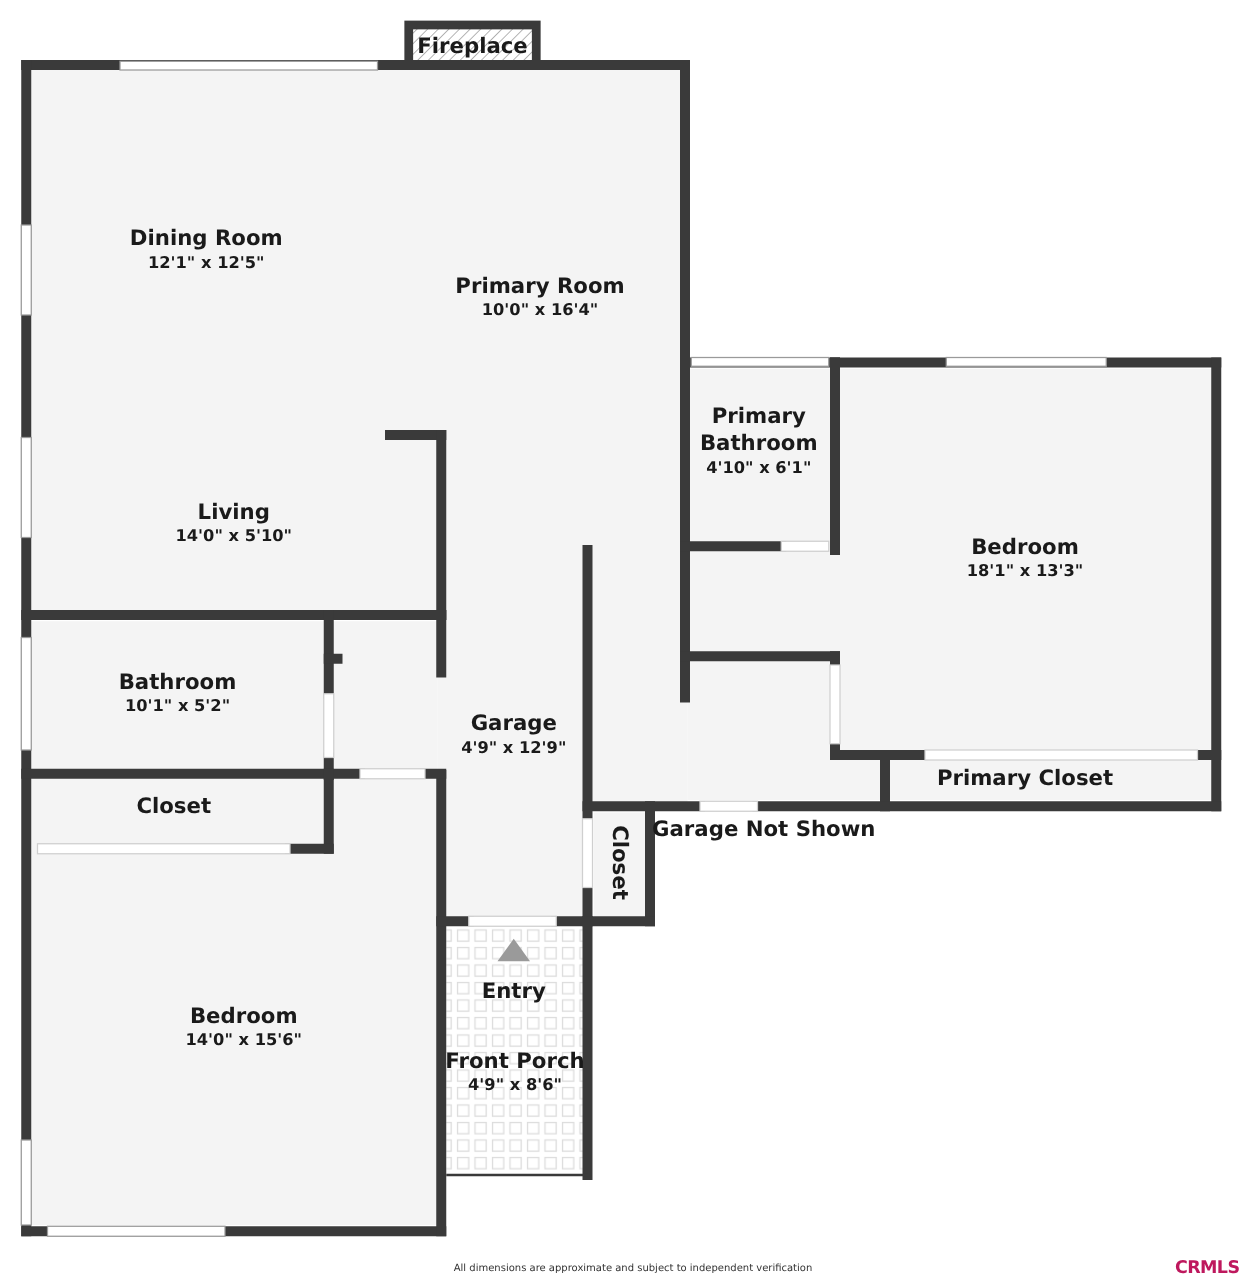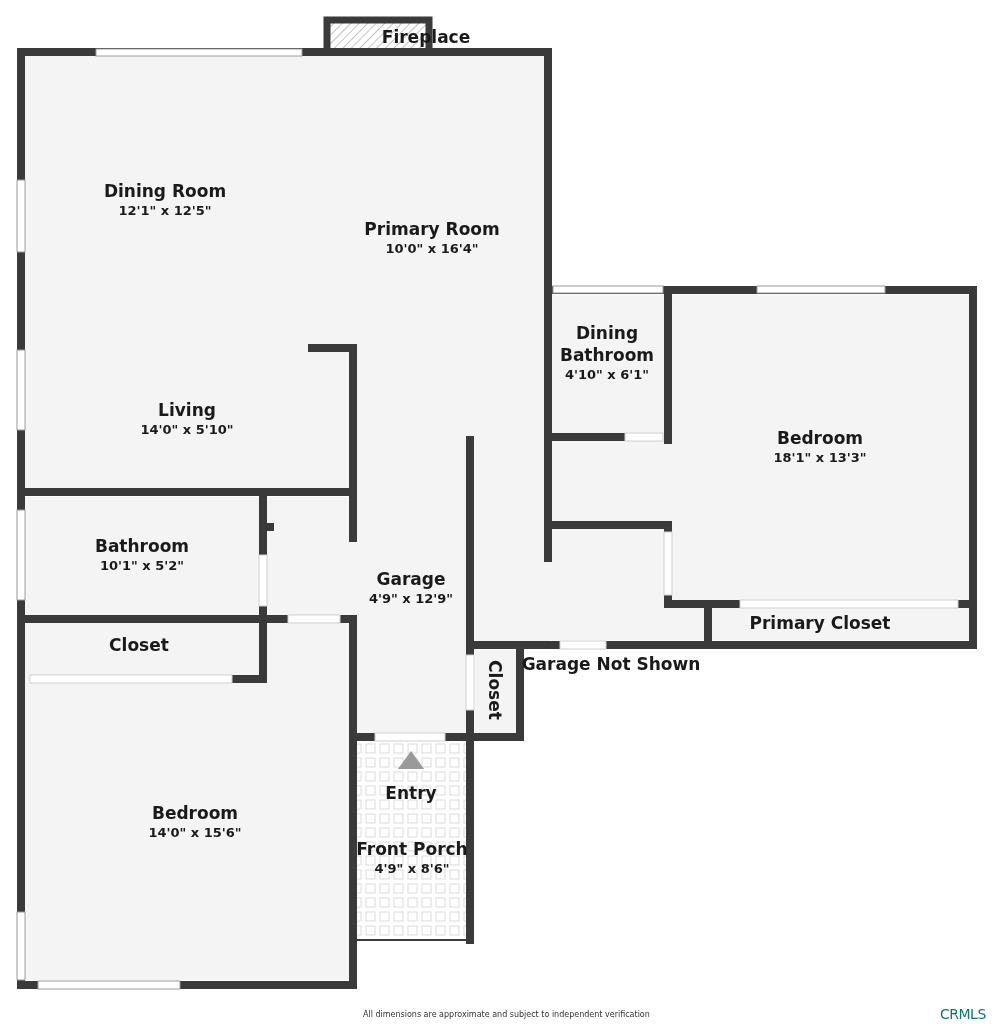--- a/index.html
+++ b/index.html
@@ -3,21 +3,21 @@
 <meta charset="utf-8">
 <style>
   html, body { margin:0; padding:0; background:#ffffff; }
   body { width:995px; height:1024px; position:relative; overflow:hidden; font-family:"DejaVu Sans", sans-serif; }
   #plan { position:absolute; left:0; top:0; }
   .lbl { position:absolute; transform:translate(-50%,-50%); text-align:center; color:#1a1a1a; white-space:nowrap; }
   .room-name { font-weight:bold; font-size:17px; line-height:22px; display:block; }
   .room-dim { font-weight:bold; font-size:13px; line-height:18px; display:block; }
   .vert { transform:translate(-50%,-50%) rotate(90deg); }
   .footer { position:absolute; left:363px; top:1010px; font-size:8px; color:#333; }
-  .crmls { position:absolute; left:940px; top:1006px; font-size:14px; color:#0f766e; font-weight:normal; letter-spacing:-0.5px; }
+  .crmls { position:absolute; left:940px; top:1006px; font-size:14px; color:#be185d; font-weight:bold; letter-spacing:-0.5px; }
 </style>
 </head>
 <body>
 
 <svg id="plan" width="995" height="1024" viewBox="0 0 995 1024" xmlns="http://www.w3.org/2000/svg">
   <defs>
     <pattern id="hatch" width="6" height="6" patternUnits="userSpaceOnUse" patternTransform="rotate(45)">
       <rect width="6" height="6" fill="#ffffff"></rect>
       <line x1="0" y1="0" x2="0" y2="6" stroke="#888" stroke-width="1"></line>
     </pattern>
@@ -130,41 +130,41 @@
     <rect x="259" y="555" width="8" height="51"></rect>
     <rect x="288" y="615" width="52" height="8"></rect>
     <rect x="30" y="675" width="202" height="8"></rect>
     <rect x="466" y="655" width="8" height="55"></rect>
     <rect x="375" y="733" width="70" height="8"></rect>
   </g>
 
   <polygon points="411,751 398,769 424,769" fill="#9a9a9a"></polygon>
 </svg>
 
-<div class="lbl" style="left:378px;top:37px;margin-left:48px;">
+<div class="lbl" style="left:378px;top:37px;">
   <span class="room-name">Fireplace</span>
 </div>
 
 <div class="lbl" style="left:165px;top:200px;">
   <span class="room-name">Dining Room</span>
   <span class="room-dim">12'1" x 12'5"</span>
 </div>
 
 <div class="lbl" style="left:432px;top:238px;">
   <span class="room-name">Primary Room</span>
   <span class="room-dim">10'0" x 16'4"</span>
 </div>
 
 <div class="lbl" style="left:187px;top:419px;">
   <span class="room-name">Living</span>
   <span class="room-dim">14'0" x 5'10"</span>
 </div>
 
 <div class="lbl" style="left:607px;top:353px;">
-  <span class="room-name">Dining</span>
+  <span class="room-name">Primary</span>
   <span class="room-name">Bathroom</span>
   <span class="room-dim">4'10" x 6'1"</span>
 </div>
 
 <div class="lbl" style="left:820px;top:447px;">
   <span class="room-name">Bedroom</span>
   <span class="room-dim">18'1" x 13'3"</span>
 </div>
 
 <div class="lbl" style="left:142px;top:555px;">

